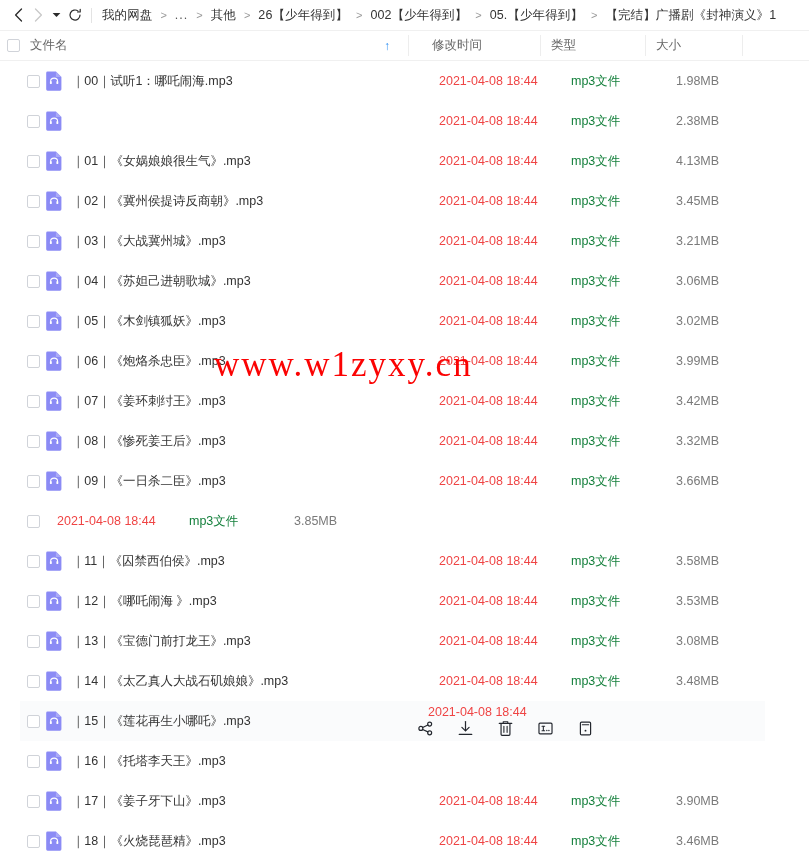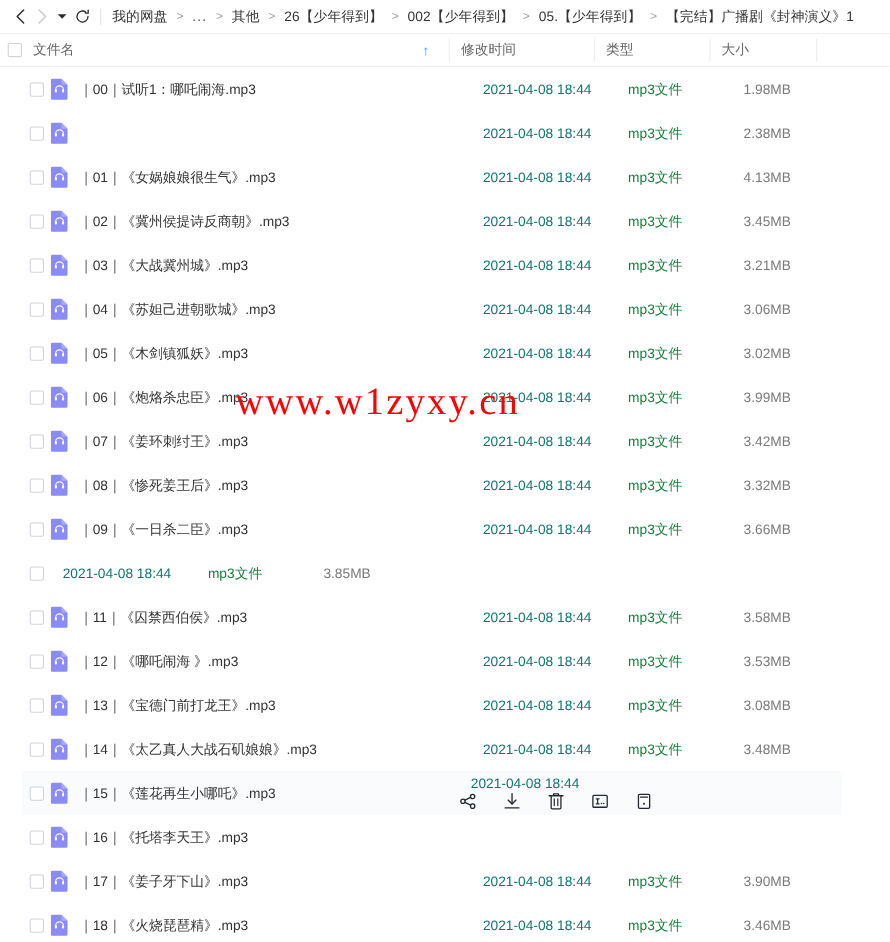--- a/index.html
+++ b/index.html
@@ -93,21 +93,21 @@
     position: relative;
   }
   .sort-arrow {
     position: absolute;
     right: 18px;
     color: #2f90f2;
     font-size: 12px;
     line-height: 1;
     font-weight: bold;
   }
-  .head-time { flex: 0 0 132px; padding-left: 11px; }
+  .head-time { flex: 0 0 132px; padding-left: 24px; }
   .head-type { flex: 0 0 105px; padding-left: 11px; }
   .head-size { flex: 0 0 97px; padding-left: 11px; }
   .head-tail  { flex: 1 1 auto; }
   .vdiv {
     position: absolute;
     top: 4px; bottom: 4px;
     width: 1px;
     background: #ededed;
   }
 
@@ -143,21 +143,21 @@
     margin-right: 9px;
     position: relative;
   }
   .fname {
     color: #333;
     font-size: 12.5px;
     white-space: nowrap;
     overflow: hidden;
     text-overflow: ellipsis;
   }
-  .cell-time { flex: 0 0 132px; padding-left: 11px; color: #0f766e; }
+  .cell-time { flex: 0 0 132px; padding-left: 11px; color: #ef4444; }
   .cell-type { flex: 0 0 105px; padding-left: 11px; color: #15803d; }
   .cell-size { flex: 0 0 97px; padding-left: 11px; color: #7a7a7a; }
   .cell-ops  { flex: 1 1 auto; }
 
   
   .ops {
     display: flex;
     align-items: center;
     gap: 22px;
     padding-left: 0;

